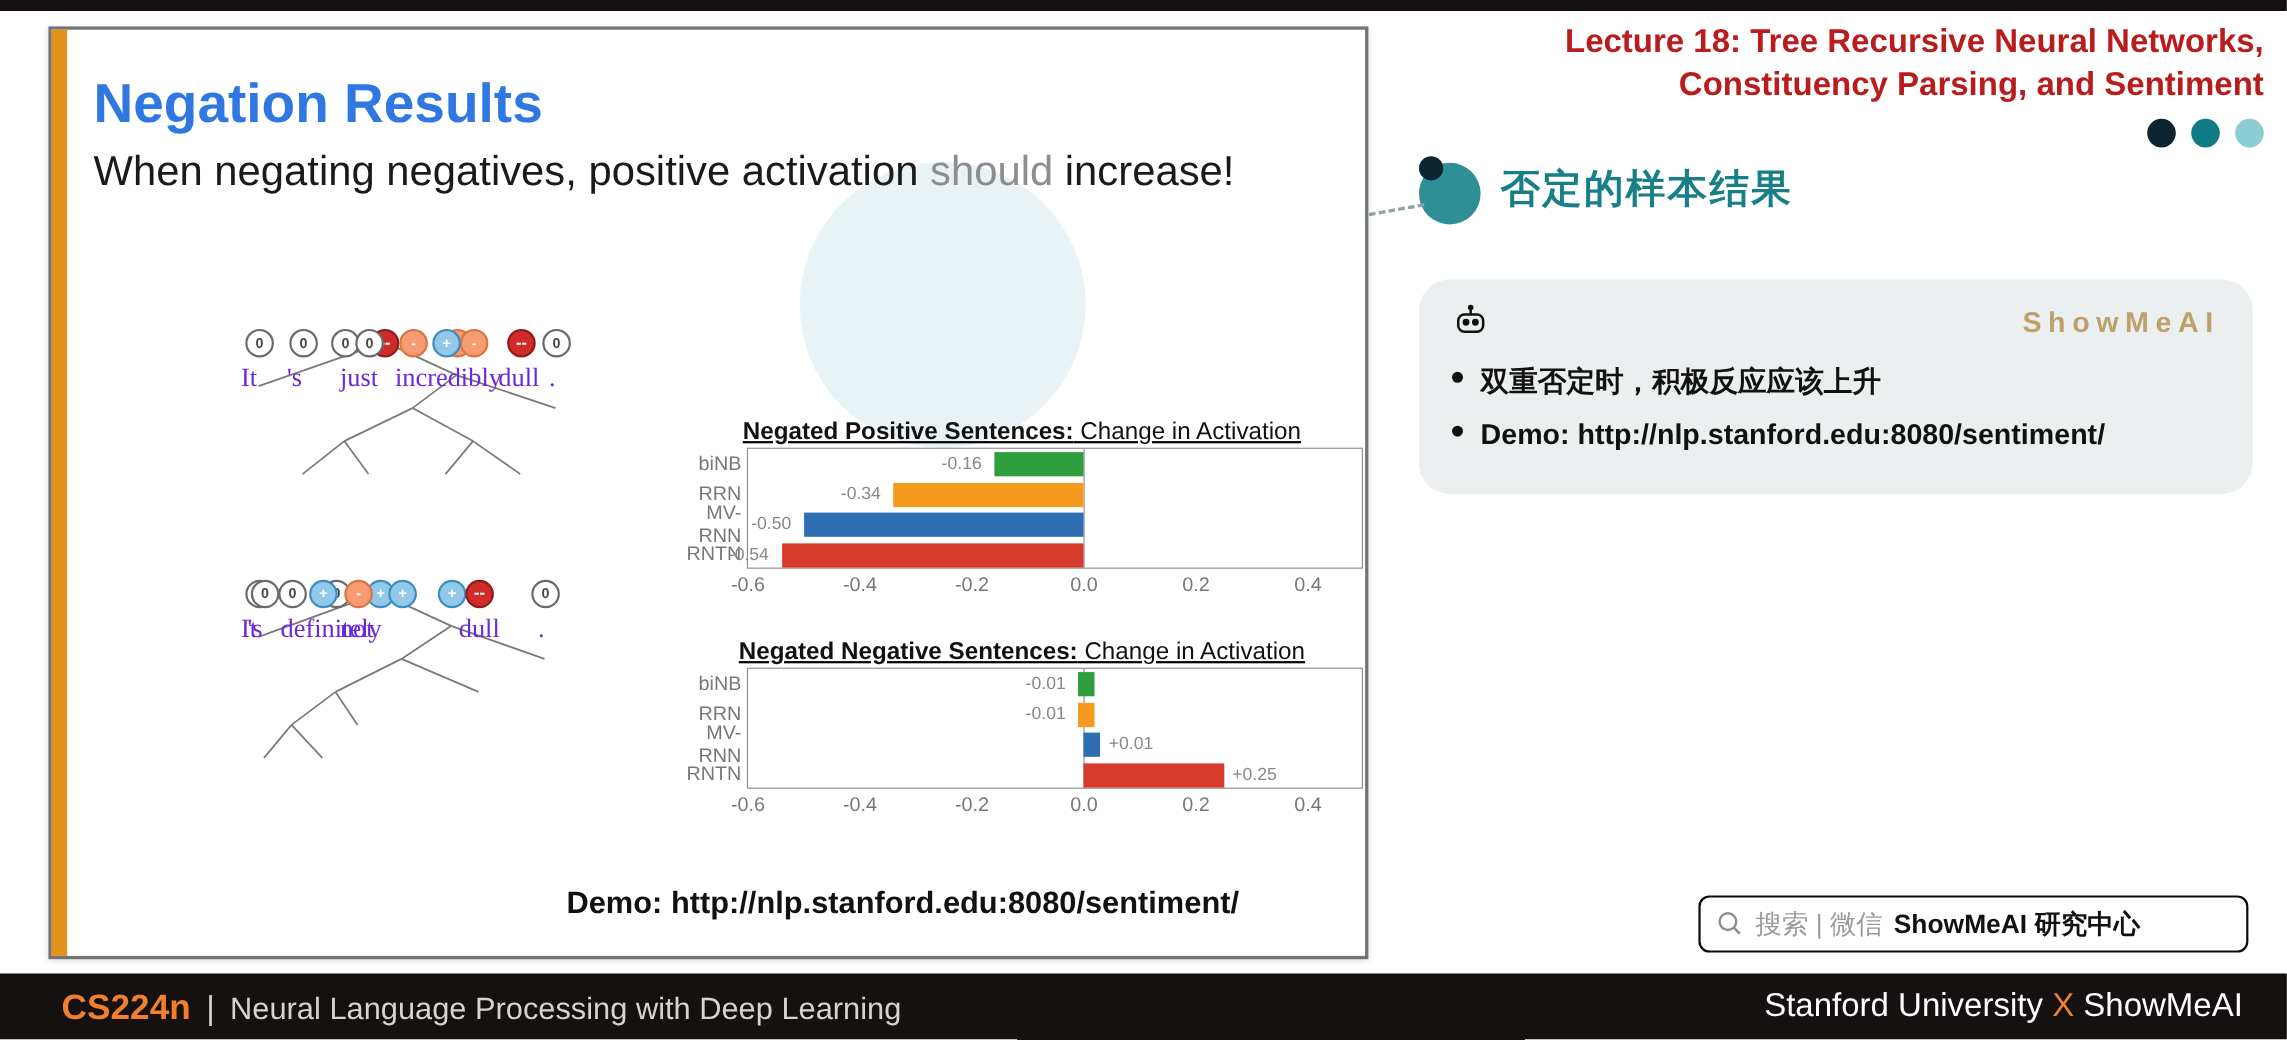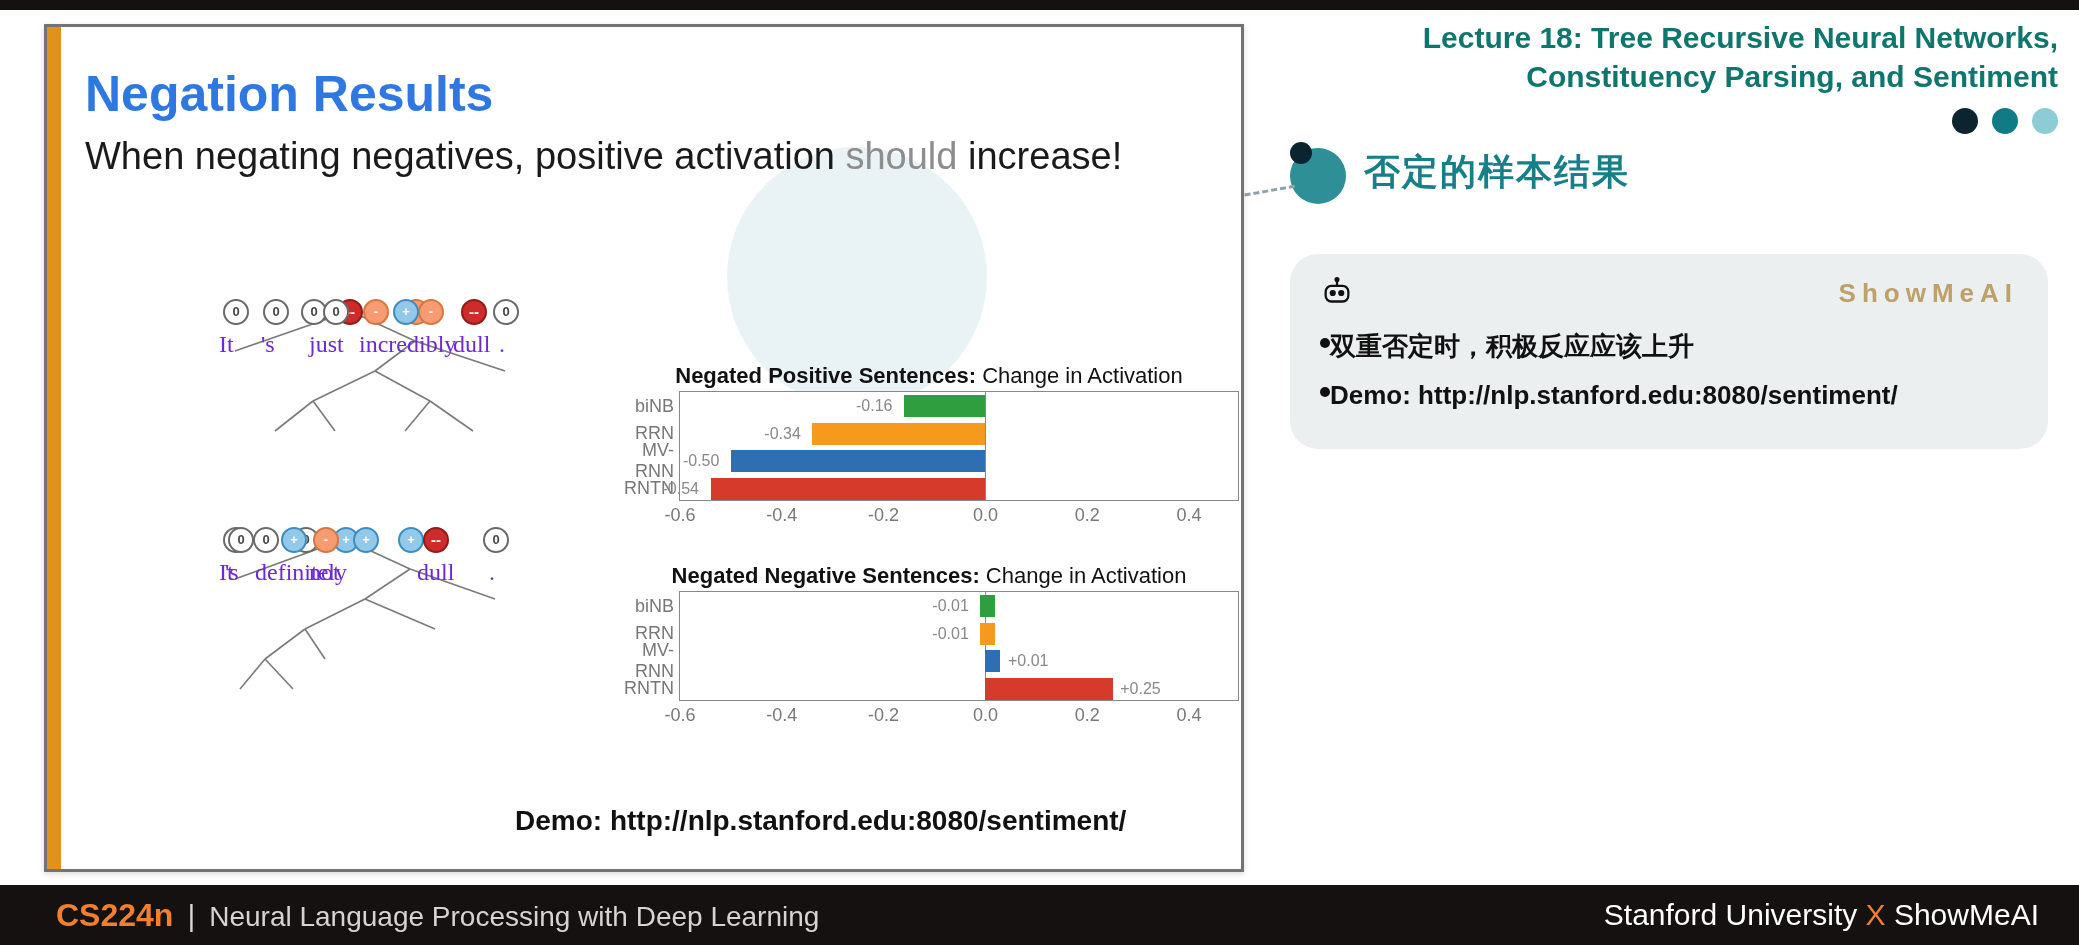--- a/index.html
+++ b/index.html
@@ -27,47 +27,47 @@
   
   .trees { position:absolute; top:272px; left:120px; width:400px; height:470px; }
   .tree { position:relative; width:400px; height:210px; }
   .tree svg { position:absolute; top:0; left:0; }
   .node { position:absolute; width:26px; height:26px; border-radius:50%; background:#fff; border:2px solid #6a6a6a; text-align:center; font-size:13px; line-height:22px; color:#474747; font-weight:700; }
   .node.neg  { background:#f79b72; border-color:#d67640; color:#fff; }
   .node.neg2 { background:#cf2b2b; border-color:#8f1b1b; color:#fff; font-size:15px; }
   .node.pos  { background:#92c8ea; border-color:#3e8cc0; color:#fff; }
   .leaf { position:absolute; font-size:24px; color:#6d28d9; font-family:Georgia,serif;margin-top:32px; }
   
-  .charts { position:absolute; top:336px; left:534px; width:620px; }
+  .charts { position:absolute; top:352px; left:534px; width:620px;text-decoration:underline; }
   .chart { position:relative; width:620px; height:190px; }
   .chart-title { text-align:center; font-size:22px; color:#111; margin-bottom:2px; }
   .chart-title b { font-weight:700; }
   .plot { position:relative; width:560px; height:110px; border:1px solid #888; margin-left:60px; background:#fff; }
   .axis-zero { position:absolute; top:0; bottom:0; width:1px; background:#888; }
   .tick { position:absolute; bottom:-26px; font-size:18px; color:#777; transform:translateX(-50%); }
   .ylabel { position:absolute; left:-62px; font-size:18px; color:#777; transform:translateY(-50%); text-align:right; width:56px; }
   .bar { position:absolute; height:22px;padding-left:15px; }
   .bar .val { position:absolute; font-size:16px; color:#888; top:2px; }
   
   .right-col { position:absolute; top:18px; left:1290px; width:768px; }
-  .lecture-line { text-align:right; font-size:30px; font-weight:700; color:#0f766e; line-height:1.3; }
+  .lecture-line { text-align:right; font-size:30px; font-weight:700; color:#b91c1c; line-height:1.3; }
   .dots { display:flex; gap:14px; justify-content:flex-end; margin:12px 0 8px; }
   .dot { width:26px; height:26px; border-radius:50%; }
   .dot.d1{background:#0b2430;} .dot.d2{background:#117b85;} .dot.d3{background:#8ccdd5;}
   .subhead-row { display:flex; align-items:center; gap:14px; }
   .sub-orb { position:relative; width:60px; height:60px; }
   .sub-orb .big{position:absolute;left:0;top:6px;width:56px;height:56px;border-radius:50%;background:#2e8f96;}
   .sub-orb .sm{position:absolute;left:0;top:0;width:22px;height:22px;border-radius:50%;background:#0b2430;}
   .subhead { color:#167f87; font-size:36px; font-weight:800; letter-spacing:2px; }
   .note-card { margin-top:52px; width:758px; background:#eceff0; border-radius:28px; padding:22px 30px 28px; position:relative; }
   .note-head { display:flex; justify-content:space-between; align-items:center; }
   .robot-icon svg{width:34px;height:34px;display:block;}
   .brand { color:#bda06a; font-size:26px; font-weight:700; letter-spacing:6px; }
   .note-list { margin-top:12px; font-size:26px; color:#111; line-height:1.9; font-weight:600; }
-  .note-list li{ list-style:none; display:flex; }
+  .note-list li{ list-style:none; display:flex; gap:16px; }
   .note-list .b { width:10px;height:10px;background:#111;border-radius:50%; margin-top:16px; flex:0 0 auto;}
   .search-chip { position:absolute; left:1544px; top:814px; width:500px; height:52px; border:2px solid #0b0b0b; border-radius:10px; display:flex; align-items:center; padding:0 14px; gap:10px; background:#fff; }
   .search-chip svg{width:26px;height:26px;}
   .sc-grey{ color:#9a9a9a; font-size:24px; }
   .sc-bold{ color:#111; font-size:24px; font-weight:800; }
 </style>
 </head>
 <body>
 
 <div class="page">
@@ -252,20 +252,28 @@
                 <span class="val" style="right: -48px;">+0.25</span>
               </div>
             </div>
         </div>
       </div>
 
       <div class="demo-line">Demo: http://nlp.stanford.edu:8080/sentiment/</div>
     </div>
   </div>
 
+  <div class="search-chip">
+    <svg viewBox="0 0 24 24" fill="none" stroke="#8b8b8b" stroke-width="2">
+        <circle cx="10" cy="10" r="7"></circle>
+        <line x1="20" y1="20" x2="15" y2="15"></line>
+      </svg>
+    <span class="sc-grey">搜索 | 微信 </span>
+    <span class="sc-bold">ShowMeAI 研究中心</span>
+  </div>
 
   <div class="bottom-bar">
     <div class="bottom-left">
       <span class="course-code">CS224n</span>
       <span class="bottom-pipe">|</span>
       <span class="course-title">Neural Language Processing with Deep Learning</span>
     </div>
     <div class="bottom-right">
       <span>Stanford University </span><span class="x">X</span><span> ShowMeAI</span>
     </div>

